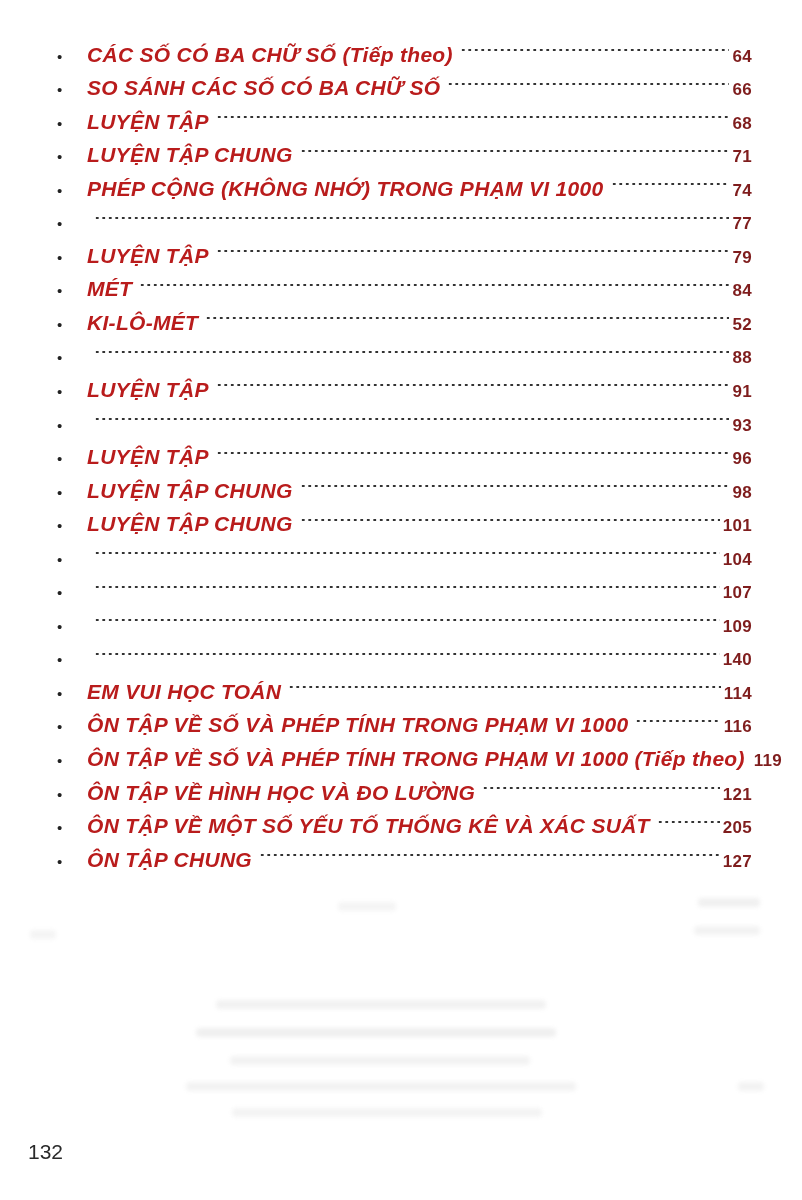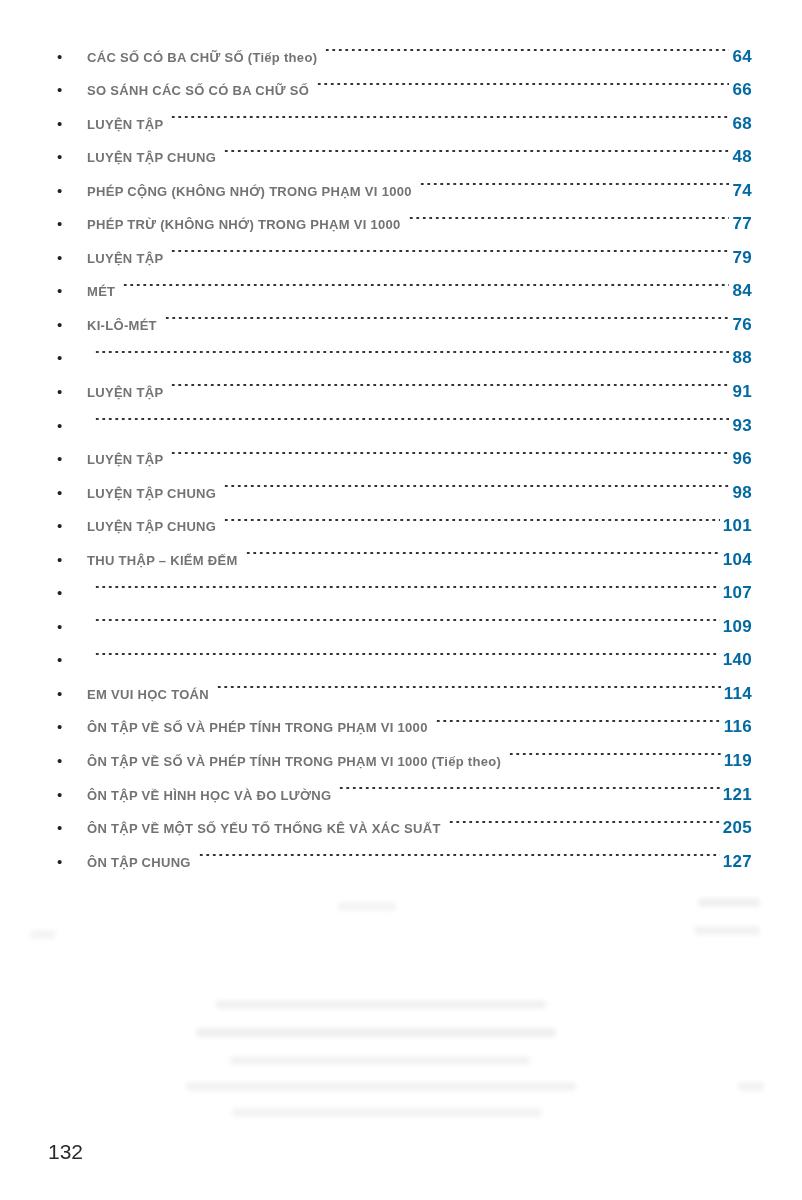--- a/index.html
+++ b/index.html
@@ -29,44 +29,45 @@
   }
   .bullet {
     flex: none;
     width: 30px;
     padding-left: 5px;
     font-size: 15px;
     color: #222;
   }
   .title {
     flex: none;
-    font-size: 13px;
+    font-size: 21px;
     font-weight: 600;
     letter-spacing: 0.3px;
-    color: #737373;
+    color: #b91c1c;
+    font-style: italic;
   }
   .leader {
     flex: 1 1 auto;
     height: 33.55px;
     margin: 0 3px 0 6px;
     background-image: radial-gradient(circle, #333 1.15px, rgba(0,0,0,0) 1.5px);
     background-size: 6.5px 4px;
     background-repeat: repeat-x;
     background-position: 1px 20px;
   }
   .page-num {
     flex: none;
     font-size: 17px;
     font-weight: 600;
     letter-spacing: 0.3px;
-    color: #0369a1;
+    color: #7f1d1d;
   }
   .footer-page-number {
     position: absolute;
-    left: 48px;
+    left: 28px;
     bottom: 36px;
     font-size: 21px;
     font-weight: 400;
     color: #2a2a2a;
   }
   
   .showthrough {
     position: absolute;
     inset: 0;
     pointer-events: none;
@@ -104,33 +105,32 @@
       <span class="bullet">•</span>
       <span class="title">LUYỆN TẬP</span>
       <span class="leader"></span>
       <span class="page-num">68</span>
     </div>
 
     <div class="toc-row">
       <span class="bullet">•</span>
       <span class="title">LUYỆN TẬP CHUNG</span>
       <span class="leader"></span>
-      <span class="page-num">48</span>
+      <span class="page-num">71</span>
     </div>
 
     <div class="toc-row">
       <span class="bullet">•</span>
       <span class="title">PHÉP CỘNG (KHÔNG NHỚ) TRONG PHẠM VI 1000</span>
       <span class="leader"></span>
       <span class="page-num">74</span>
     </div>
 
     <div class="toc-row">
       <span class="bullet">•</span>
-      <span class="title">PHÉP TRỪ (KHÔNG NHỚ) TRONG PHẠM VI 1000</span>
       <span class="leader"></span>
       <span class="page-num">77</span>
     </div>
 
     <div class="toc-row">
       <span class="bullet">•</span>
       <span class="title">LUYỆN TẬP</span>
       <span class="leader"></span>
       <span class="page-num">79</span>
     </div>
@@ -139,21 +139,21 @@
       <span class="bullet">•</span>
       <span class="title">MÉT</span>
       <span class="leader"></span>
       <span class="page-num">84</span>
     </div>
 
     <div class="toc-row">
       <span class="bullet">•</span>
       <span class="title">KI-LÔ-MÉT</span>
       <span class="leader"></span>
-      <span class="page-num">76</span>
+      <span class="page-num">52</span>
     </div>
 
     <div class="toc-row">
       <span class="bullet">•</span>
       <span class="leader"></span>
       <span class="page-num">88</span>
     </div>
 
     <div class="toc-row">
       <span class="bullet">•</span>
@@ -184,21 +184,20 @@
 
     <div class="toc-row">
       <span class="bullet">•</span>
       <span class="title">LUYỆN TẬP CHUNG</span>
       <span class="leader"></span>
       <span class="page-num">101</span>
     </div>
 
     <div class="toc-row">
       <span class="bullet">•</span>
-      <span class="title">THU THẬP – KIỂM ĐẾM</span>
       <span class="leader"></span>
       <span class="page-num">104</span>
     </div>
 
     <div class="toc-row">
       <span class="bullet">•</span>
       <span class="leader"></span>
       <span class="page-num">107</span>
     </div>
 

